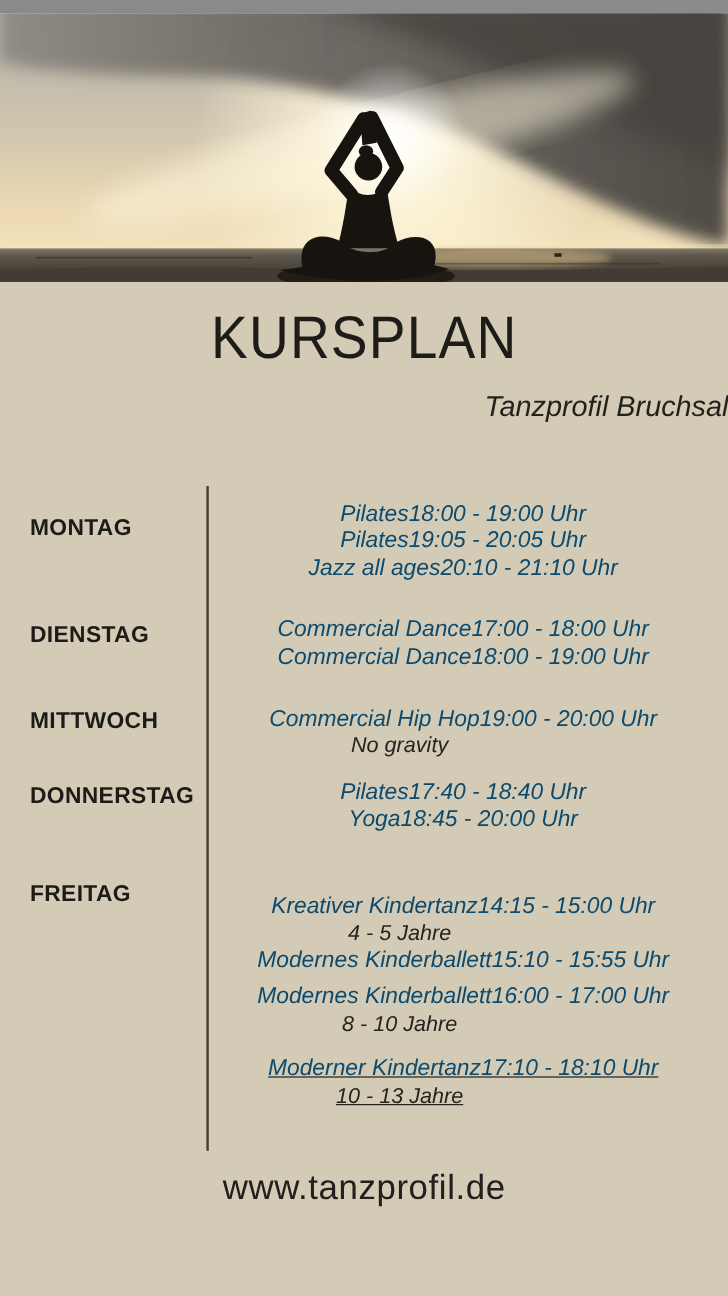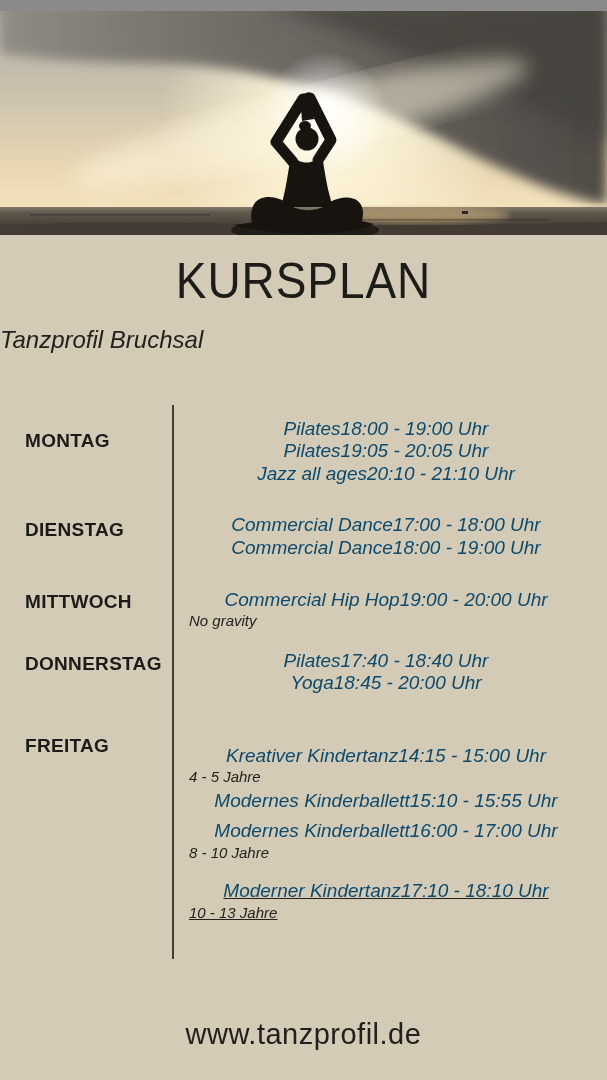--- a/index.html
+++ b/index.html
@@ -23,21 +23,21 @@
     position:absolute;top:243px;left:0;width:607px;
     margin:0;
     text-align:center;
     font-size:50px;line-height:54px;font-weight:400;
     letter-spacing:1px;
     transform:scaleX(.92);
     color:#1d1c19;
   }
   .subtitle{
     position:absolute;top:315px;left:0;width:607px;
-    text-align:left;
+    text-align:right;
     font-style:italic;
     font-size:24px;line-height:28px;
     color:#23211d;
   }
   .schedule{
     position:absolute;top:394px;left:0;width:607px;height:554px;
   }
   .divider{
     position:absolute;left:172px;top:0;width:2px;height:554px;
     background:#423d36;
@@ -61,40 +61,40 @@
   }
   .course-row{
     display:flex;justify-content:center;
     font-style:italic;
     font-size:19px;line-height:22.4px;
     color:#0c4a6e;
   }
   .course-name,.course-time{white-space:nowrap;}
   .course-note{
     font-style:italic;
-    font-size:15px;line-height:20.6px;
+    font-size:18px;line-height:20.6px;
     width:288px;
-    text-align:left;
+    text-align:center;
     color:#26231e;
   }
   .day-montag{margin-top:13px;}
   .day-montag .day-label{transform:translateY(12px);}
   .day-dienstag{margin-top:29px;}
   .day-dienstag .day-label{transform:translateY(5px);}
   .day-mittwoch{margin-top:30px;}
   .day-mittwoch .day-label{transform:translateY(2px);}
   .day-donnerstag{margin-top:18px;}
   .day-donnerstag .day-label{transform:translateY(3px);}
   .day-freitag{margin-top:40px;}
   .day-freitag .course-group:nth-child(1){margin-top:10px;}
   .day-freitag .course-group:nth-child(2){margin-top:2px;}
   .day-freitag .course-group:nth-child(3){margin-top:8px;}
   .day-freitag .course-group:nth-child(4){margin-top:17px;text-decoration:underline;}
   .footer-url{
-    position:absolute;top:1006px;left:0;width:607px;
+    position:absolute;top:962px;left:0;width:607px;
     text-align:center;
     font-size:29px;line-height:34px;
     letter-spacing:.5px;
     color:#21201c;
   }
 </style>
 </head>
 <body>
 
 <div class="poster">

